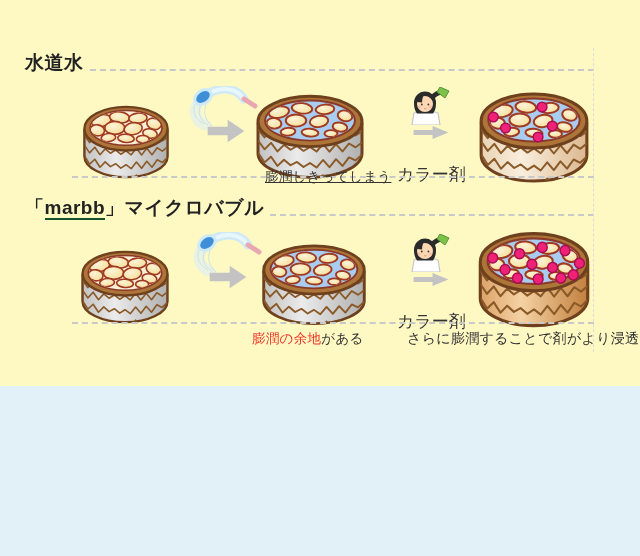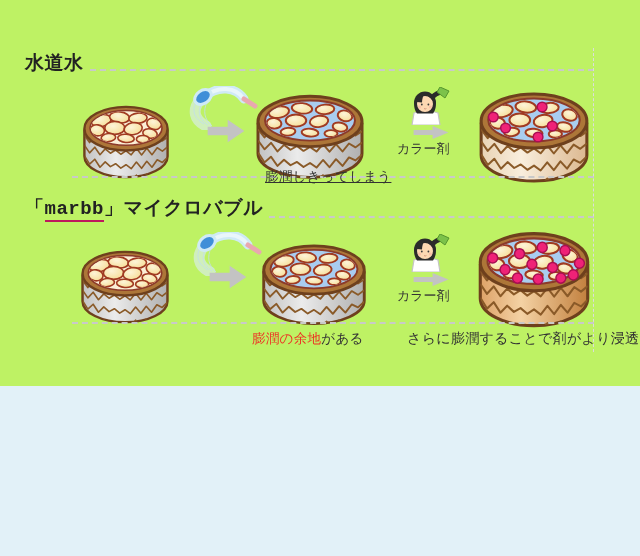--- a/index.html
+++ b/index.html
@@ -1,27 +1,27 @@
 <!DOCTYPE html>
 <html><head>
 <meta charset="utf-8">
 <style>
   html,body{margin:0;padding:0;background:#fff;}
-  .stage{position:relative;width:640px;height:556px;background:#bef264;overflow:hidden;
+  .stage{position:relative;width:640px;height:556px;background:#fef9c3;overflow:hidden;
          font-family:"Liberation Sans",sans-serif;}
   .abs{position:absolute;}
   .headrow{display:flex;align-items:flex-end;}
   .headtxt{font-size:19px;font-weight:600;color:#222;line-height:1.15;white-space:nowrap;letter-spacing:0.5px;}
-  .marbb-link{border-bottom:2px solid #be185d;font-family:Liberation Mono, monospace;}
+  .marbb-link{border-bottom:2px solid #14532d;}
   .dashfill{flex:1 1 auto;border-bottom:2px dashed #c9c9c9;margin:0 0 3px 6px;height:0;}
   .dashline{border-top:2px dashed #c9c9c9;height:0;}
   .vdash{border-left:1px dashed #dcdcdc;width:0;}
   .caption{font-size:13.5px;color:#333;white-space:nowrap;letter-spacing:0.3px;}
   .caption .red{color:#ee3124;margin-top:24px;}
-  .colorlabel{font-size:13px;color:#333;white-space:nowrap;}
+  .colorlabel{font-size:17px;color:#333;white-space:nowrap;margin-top:23px;}
   .panel{position:absolute;left:0;right:0;top:386px;bottom:0;background:#e2f1f8;}
   .svgslot svg{display:block;width:100%;height:100%;}
 </style>
 </head>
 <body>
 
 <div class="stage">
 
   <div class="abs headrow" style="left:25px;top:52px;right:46px;">
     <span class="headtxt">水道水</span>

